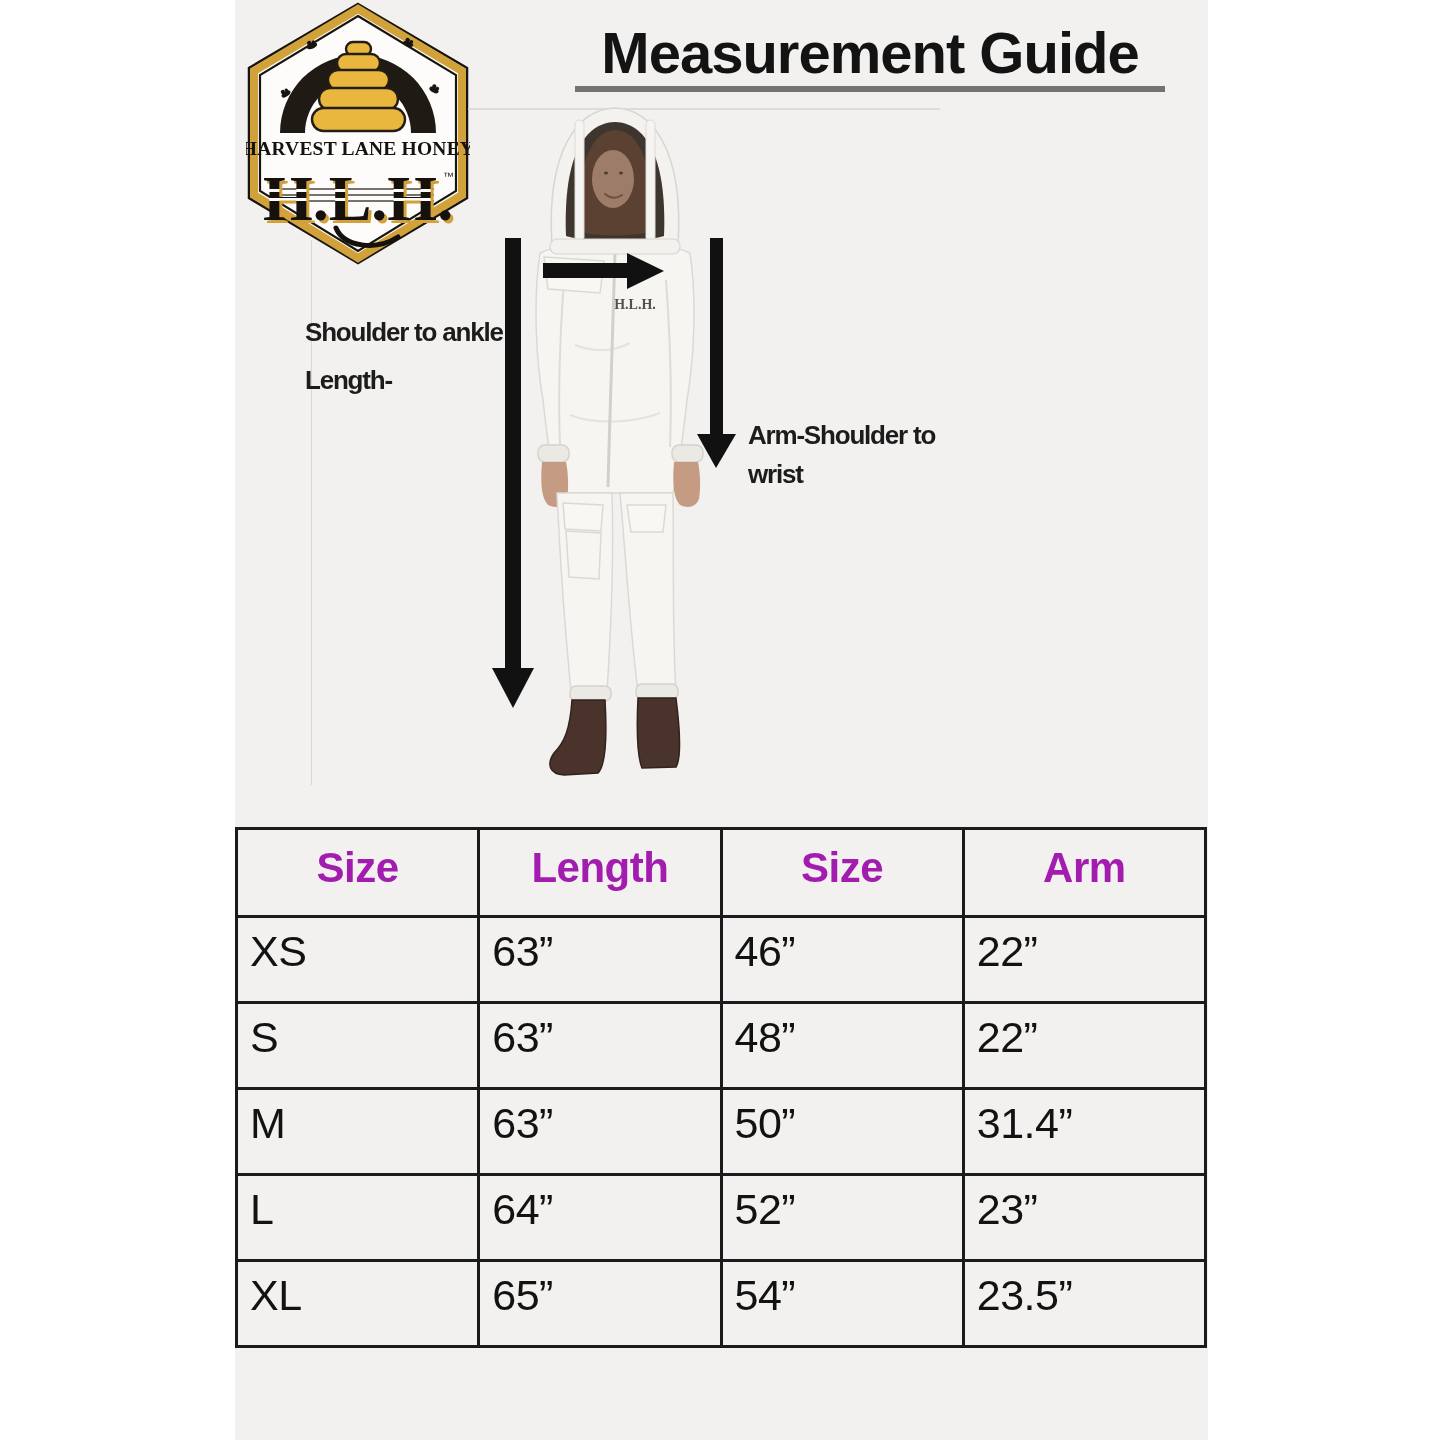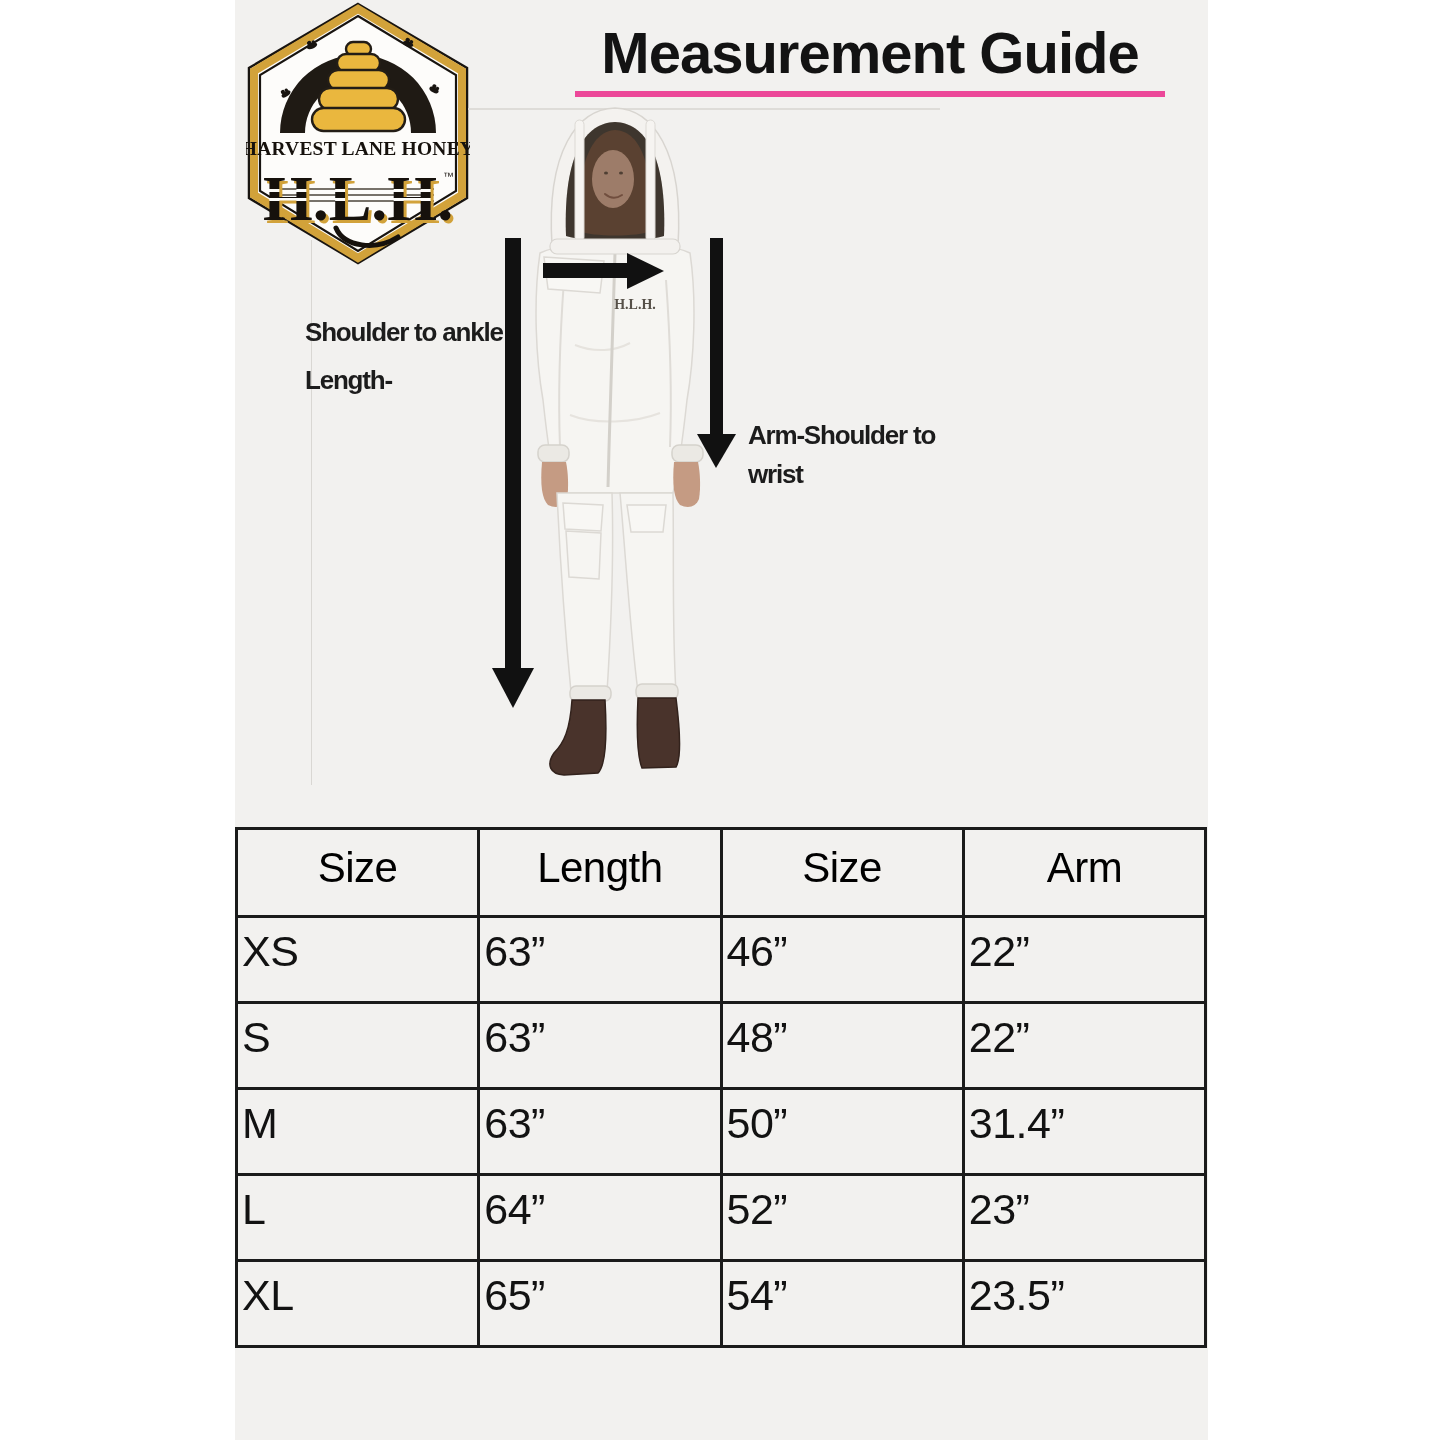--- a/index.html
+++ b/index.html
@@ -13,21 +13,21 @@
     position:absolute;left:235px;top:0;width:973px;height:1440px;
     background:#f2f1ef;
   }
   
   .logo{position:absolute;left:246px;top:2px;width:224px;height:263px;}
   
   .doc-title{
     position:absolute;left:575px;top:20px;width:590px;
     font-size:58px;font-weight:bold;letter-spacing:-1px;line-height:66px;
     color:#131313;text-align:center;
-    border-bottom:6px solid #ec4899;padding-bottom:5px;
+    border-bottom:6px solid #737373;
   }
   
   .faint-h{position:absolute;left:468px;top:108px;width:472px;height:2px;background:#dedcd8;}
   .faint-v{position:absolute;left:311px;top:240px;width:1px;height:545px;background:#d9d7d3;}
   
   .anno{
     position:absolute;font-weight:bold;color:#1c1c1c;
     font-size:26px;letter-spacing:-1.2px;white-space:nowrap;
   }
   .anno-chest{left:702px;top:152px;line-height:39px;}
@@ -41,26 +41,26 @@
     border-collapse:collapse;table-layout:fixed;
     background:transparent;
   }
   .size-table th,.size-table td{
     border:3px solid #1b1b1b;
     overflow:hidden;white-space:nowrap;
   }
   .size-table thead tr{height:88px;}
   .size-table tbody tr{height:86px;}
   .size-table th{
-    font-size:42px;font-weight:normal;text-align:center;vertical-align:middle;
-    color:#000000;padding-bottom:10px;letter-spacing:-0.5px;
+    font-size:42px;font-weight:bold;text-align:center;vertical-align:middle;
+    color:#a21caf;padding-bottom:10px;letter-spacing:-0.5px;
   }
   .size-table td{
     font-size:43px;font-weight:normal;text-align:left;vertical-align:top;
-    color:#121212;padding:9px 0 0 4px;letter-spacing:-0.5px;
+    color:#121212;padding:9px 0 0 12px;letter-spacing:-0.5px;
   }
 </style>
 </head>
 <body>
 
 <div class="content-area"></div>
 
 <svg class="logo" viewBox="0 0 224 263">
   <defs>
     <linearGradient id="monoStripe" x1="0" y1="170" x2="0" y2="220" gradientUnits="userSpaceOnUse">

